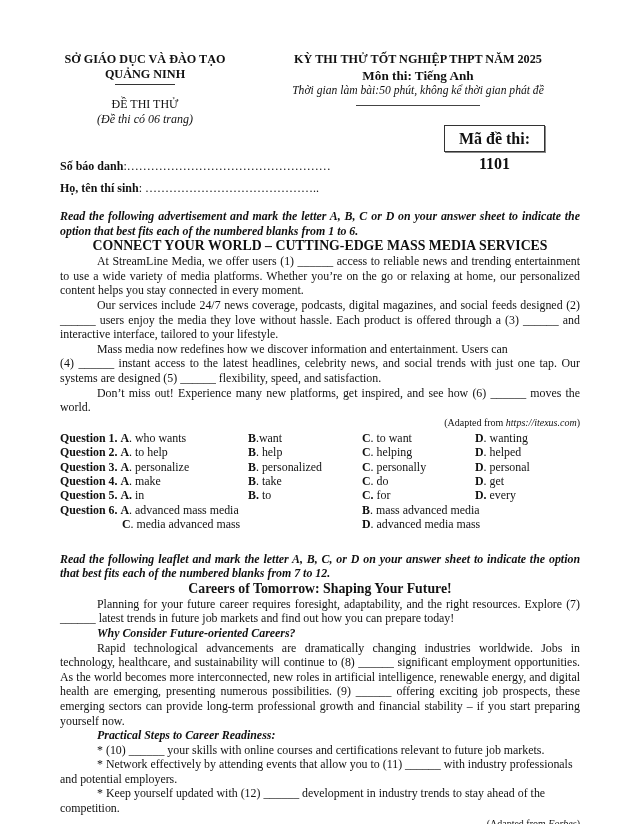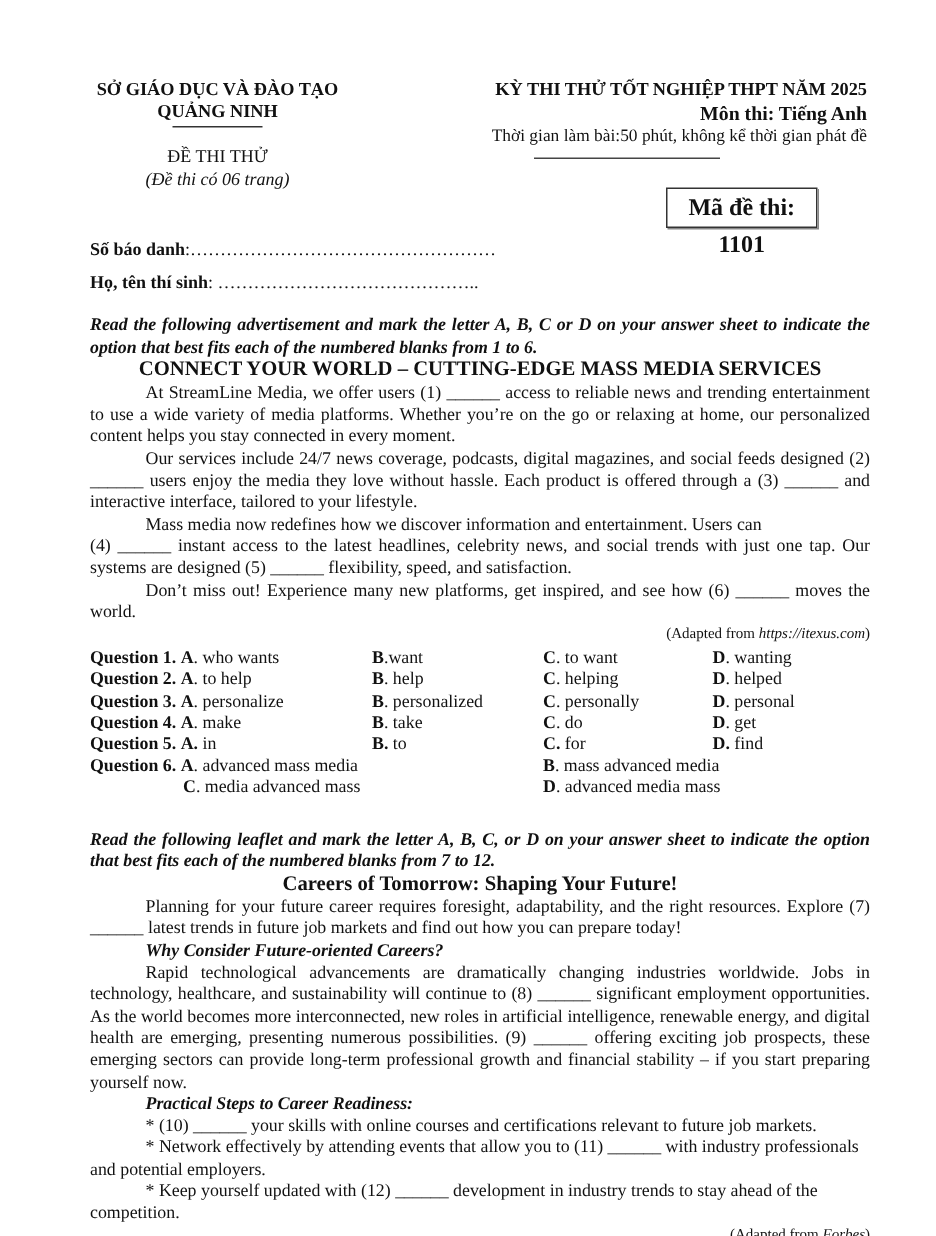--- a/index.html
+++ b/index.html
@@ -7,24 +7,24 @@
   body { font-family: "Liberation Serif", "DejaVu Serif", serif; color: #111; font-size: 11.9px; line-height: 14.4px; position: relative; }
   .page { position: absolute; left: 0; top: 0; width: 624px; height: 824px; }
 
   
   .hdr-left { position: absolute; left: 50px; top: 52px; width: 190px; text-align: center; }
   .hdr-left .org { font-weight: bold; font-size: 12.2px; line-height: 14.5px; }
   .hdr-left .rule { width: 60px; height: 1px; background: #333; margin: 3px auto 0 auto; }
   .hdr-left .kind { font-size: 12px; margin-top: 12px; line-height: 14.5px; }
   .hdr-left .pages { font-style: italic; font-size: 12px; line-height: 14.5px; }
 
-  .hdr-right { position: absolute; left: 258px; top: 52px; width: 320px; text-align: right; }
+  .hdr-right { position: absolute; left: 258px; top: 52px; width: 320px; text-align: center; }
   .hdr-right .exam { font-weight: bold; font-size: 12.2px; line-height: 14.5px; }
   .hdr-right .subject { font-weight: bold; font-size: 13.2px; line-height: 17px; }
-  .hdr-right .time { font-size: 11.6px; line-height: 14px; }
+  .hdr-right .time { font-style: italic; font-size: 11.6px; line-height: 14px; }
   .hdr-right .rule { width: 124px; height: 1px; background: #444; margin: 7px auto 0 auto; }
 
   .code-box { position: absolute; left: 444px; top: 125px; width: 101px; height: 27px; border: 1px solid #333; box-shadow: 1px 1px 0 #888; text-align: center; font-weight: bold; font-size: 16px; line-height: 25px; }
 
   .fields { position: absolute; left: 60px; top: 155px; }
   .fields .row { font-size: 12px; line-height: 22px; white-space: nowrap; }
   .fields .lbl { font-weight: bold; }
 
   
   .content { position: absolute; left: 60px; top: 209px; width: 520px; }
@@ -112,21 +112,21 @@
           <tr>
             <td class="c1"><span class="b">Question 4.</span><span> </span><span class="b">A</span><span style="white-space: pre;">. </span><span>make</span></td>
             <td class="c2"><span class="b">B</span><span style="white-space: pre;">. </span><span>take</span></td>
             <td class="c3"><span class="b">C</span><span style="white-space: pre;">. </span><span>do</span></td>
             <td><span class="b">D</span><span style="white-space: pre;">. </span><span>get</span></td>
           </tr>
           <tr>
             <td class="c1"><span class="b">Question 5.</span><span> </span><span class="b">A.</span><span style="white-space: pre;"> </span><span>in</span></td>
             <td class="c2"><span class="b">B.</span><span style="white-space: pre;"> </span><span>to</span></td>
             <td class="c3"><span class="b">C.</span><span style="white-space: pre;"> </span><span>for</span></td>
-            <td><span class="b">D.</span><span style="white-space: pre;"> </span><span>find</span></td>
+            <td><span class="b">D.</span><span style="white-space: pre;"> </span><span>every</span></td>
           </tr>
           <tr>
             <td colspan="2"><span class="b">Question 6.</span><span> </span><span class="b">A</span><span style="white-space: pre;">. </span><span>advanced mass media</span></td>
             <td colspan="2"><span class="b">B</span><span style="white-space: pre;">. </span><span>mass advanced media</span></td>
           </tr>
           <tr>
             <td colspan="2" style="padding-left: 62px;"><span class="b">C</span><span style="white-space: pre;">. </span><span>media advanced mass</span></td>
             <td colspan="2"><span class="b">D</span><span style="white-space: pre;">. </span><span>advanced media mass</span></td>
           </tr>
         </tbody>

